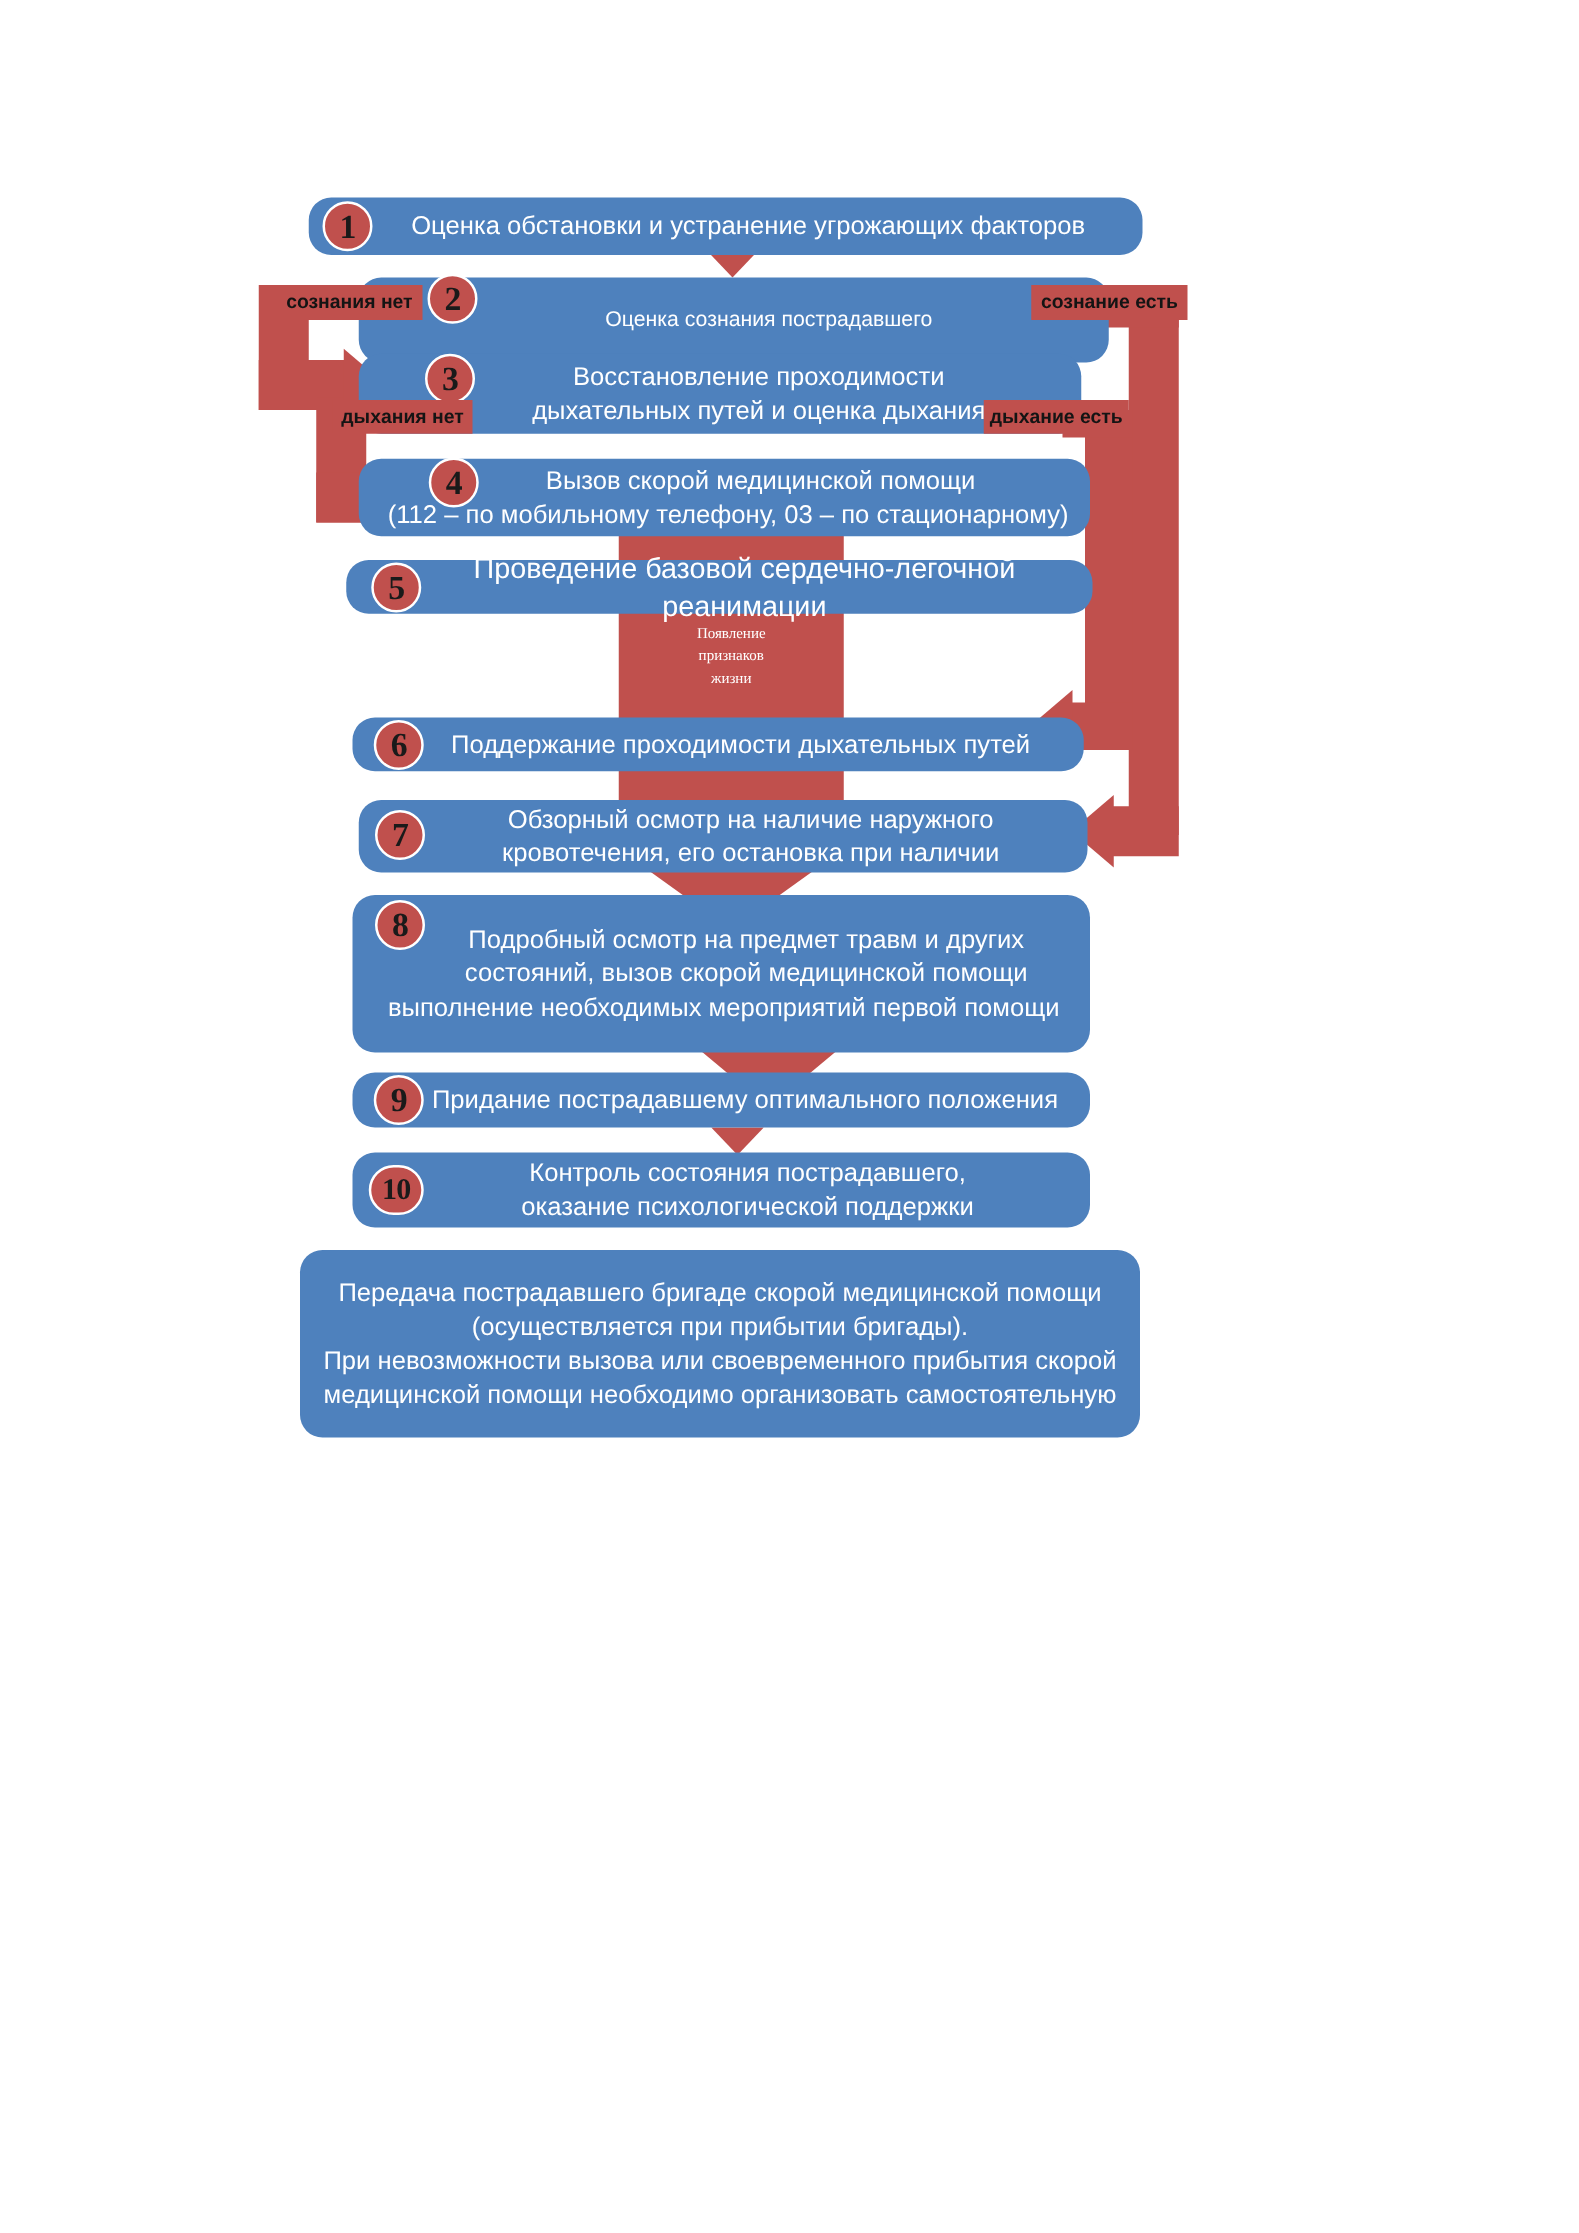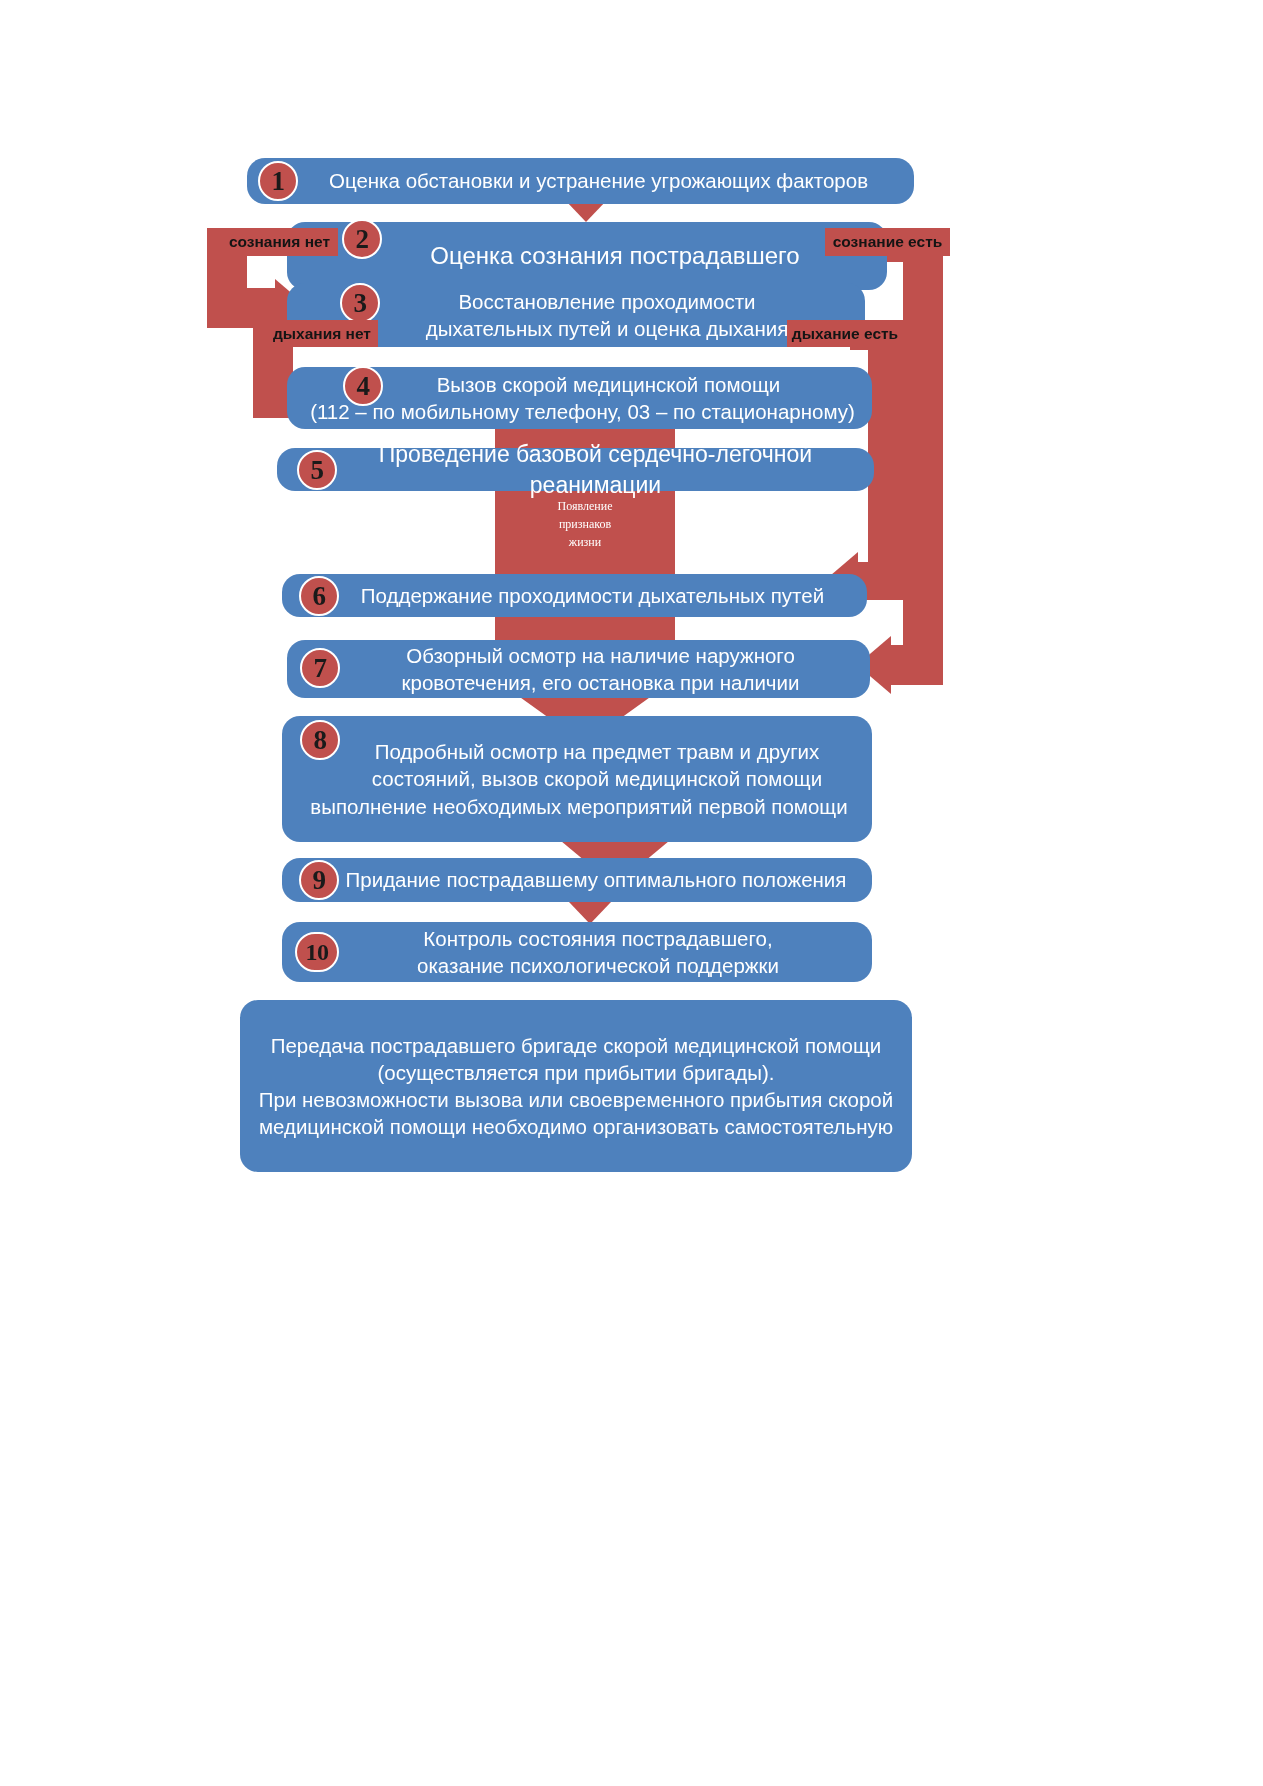--- a/index.html
+++ b/index.html
@@ -137,21 +137,21 @@
 
   <div class="tri-down" style="left:569px; top:902px;"></div>
 
   <div class="box" style="left:247px; top:158px; width:667px; height:46px; font-size:20.5px;">
     <div class="txt" style="padding-left:36px;text-align:center;">
       <div>Оценка обстановки и устранение угрожающих факторов</div>
     </div>
   </div>
   <div class="num round" style="left:258px; top:161px;">1</div>
 
-  <div class="box" style="left:287px; top:222px; width:600px; height:68px; font-size:24px;">
+  <div class="box" style="left:287px; top:222px; width:600px; height:68px; font-size:17px;">
     <div class="txt" style="padding-left:56px;">
       <div>Оценка сознания пострадавшего</div>
     </div>
   </div>
   <div class="num round" style="left:342px; top:219px;">2</div>
 
   <div class="box" style="left:287px; top:283px; width:578px; height:64px; font-size:20.5px;">
     <div class="txt" style="padding-left:62px;">
       <div>Восстановление проходимости</div>
       <div>дыхательных путей и оценка дыхания</div>
@@ -206,21 +206,21 @@
   <div class="num round" style="left:299px; top:860px;">9</div>
 
   <div class="box" style="left:282px; top:922px; width:590px; height:60px; font-size:20.5px;">
     <div class="txt" style="padding-left:42px;">
       <div>Контроль состояния пострадавшего,</div>
       <div>оказание психологической поддержки</div>
     </div>
   </div>
   <div class="num round" style="left:295px; top:932px; width:44px; font-size:24px;">10</div>
 
-  <div class="box" style="left:240px; top:1000px; width:672px; height:172px; font-size:20.5px;">
+  <div class="box" style="left:240px; top:1000px; width:672px; height:150px; font-size:20.5px;">
     <div class="txt">
       <div>Передача пострадавшего бригаде скорой медицинской помощи</div>
       <div>(осуществляется при прибытии бригады).</div>
       <div>При невозможности вызова или своевременного прибытия скорой</div>
       <div>медицинской помощи необходимо организовать самостоятельную</div>
     </div>
   </div>
 
   <div class="tag" style="left:221px; top:228px; width:117px; height:28px;">сознания нет</div>
   <div class="tag" style="left:825px; top:228px; width:125px; height:28px;">сознание есть</div>

